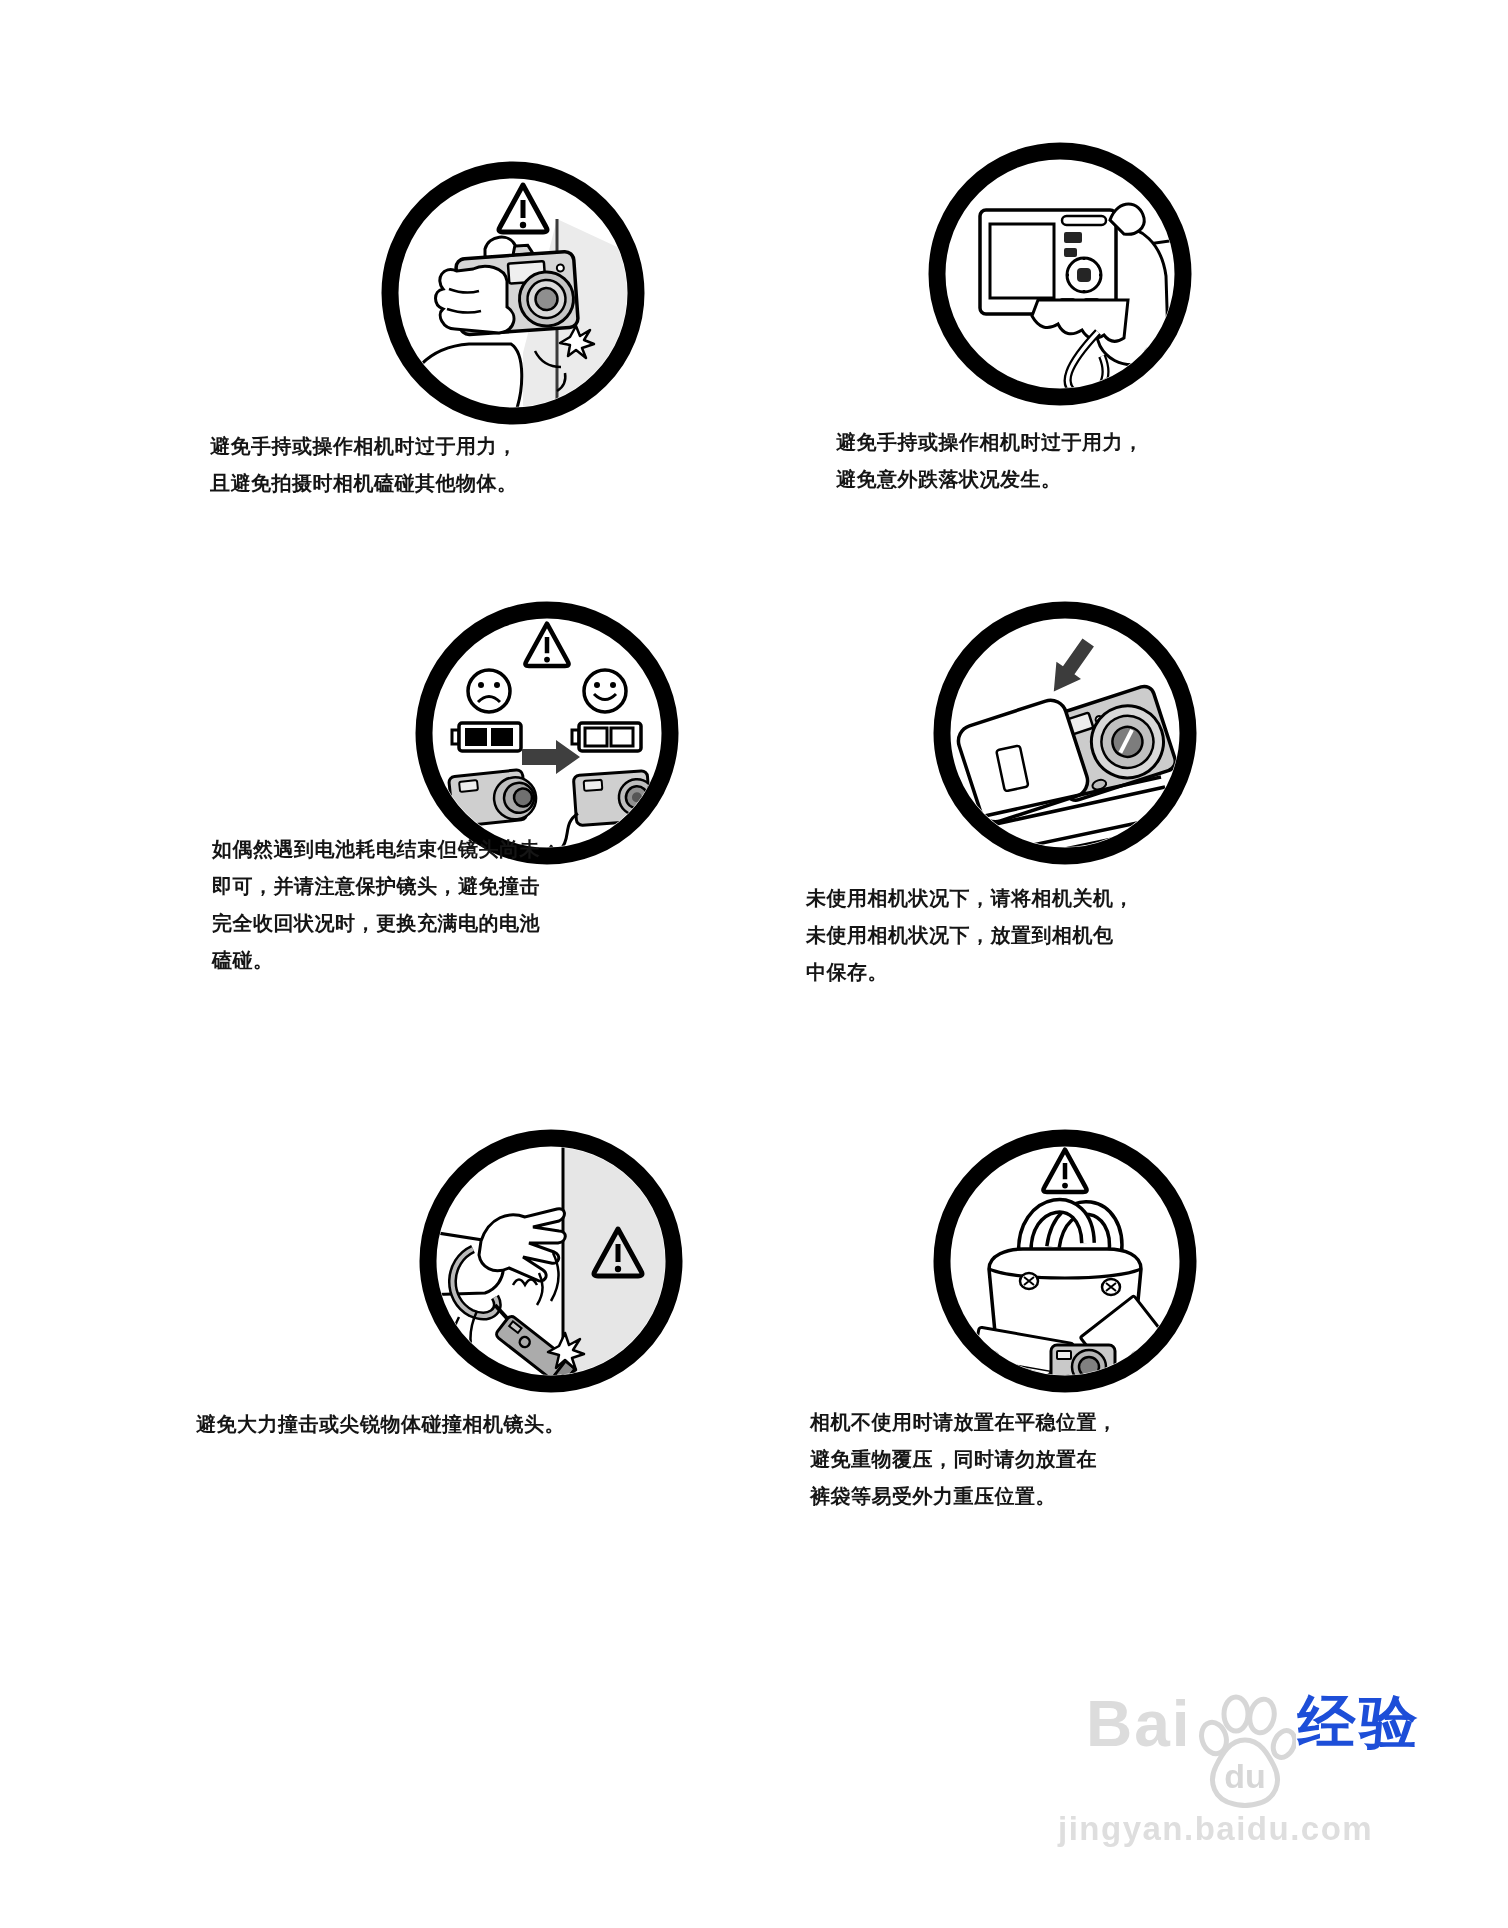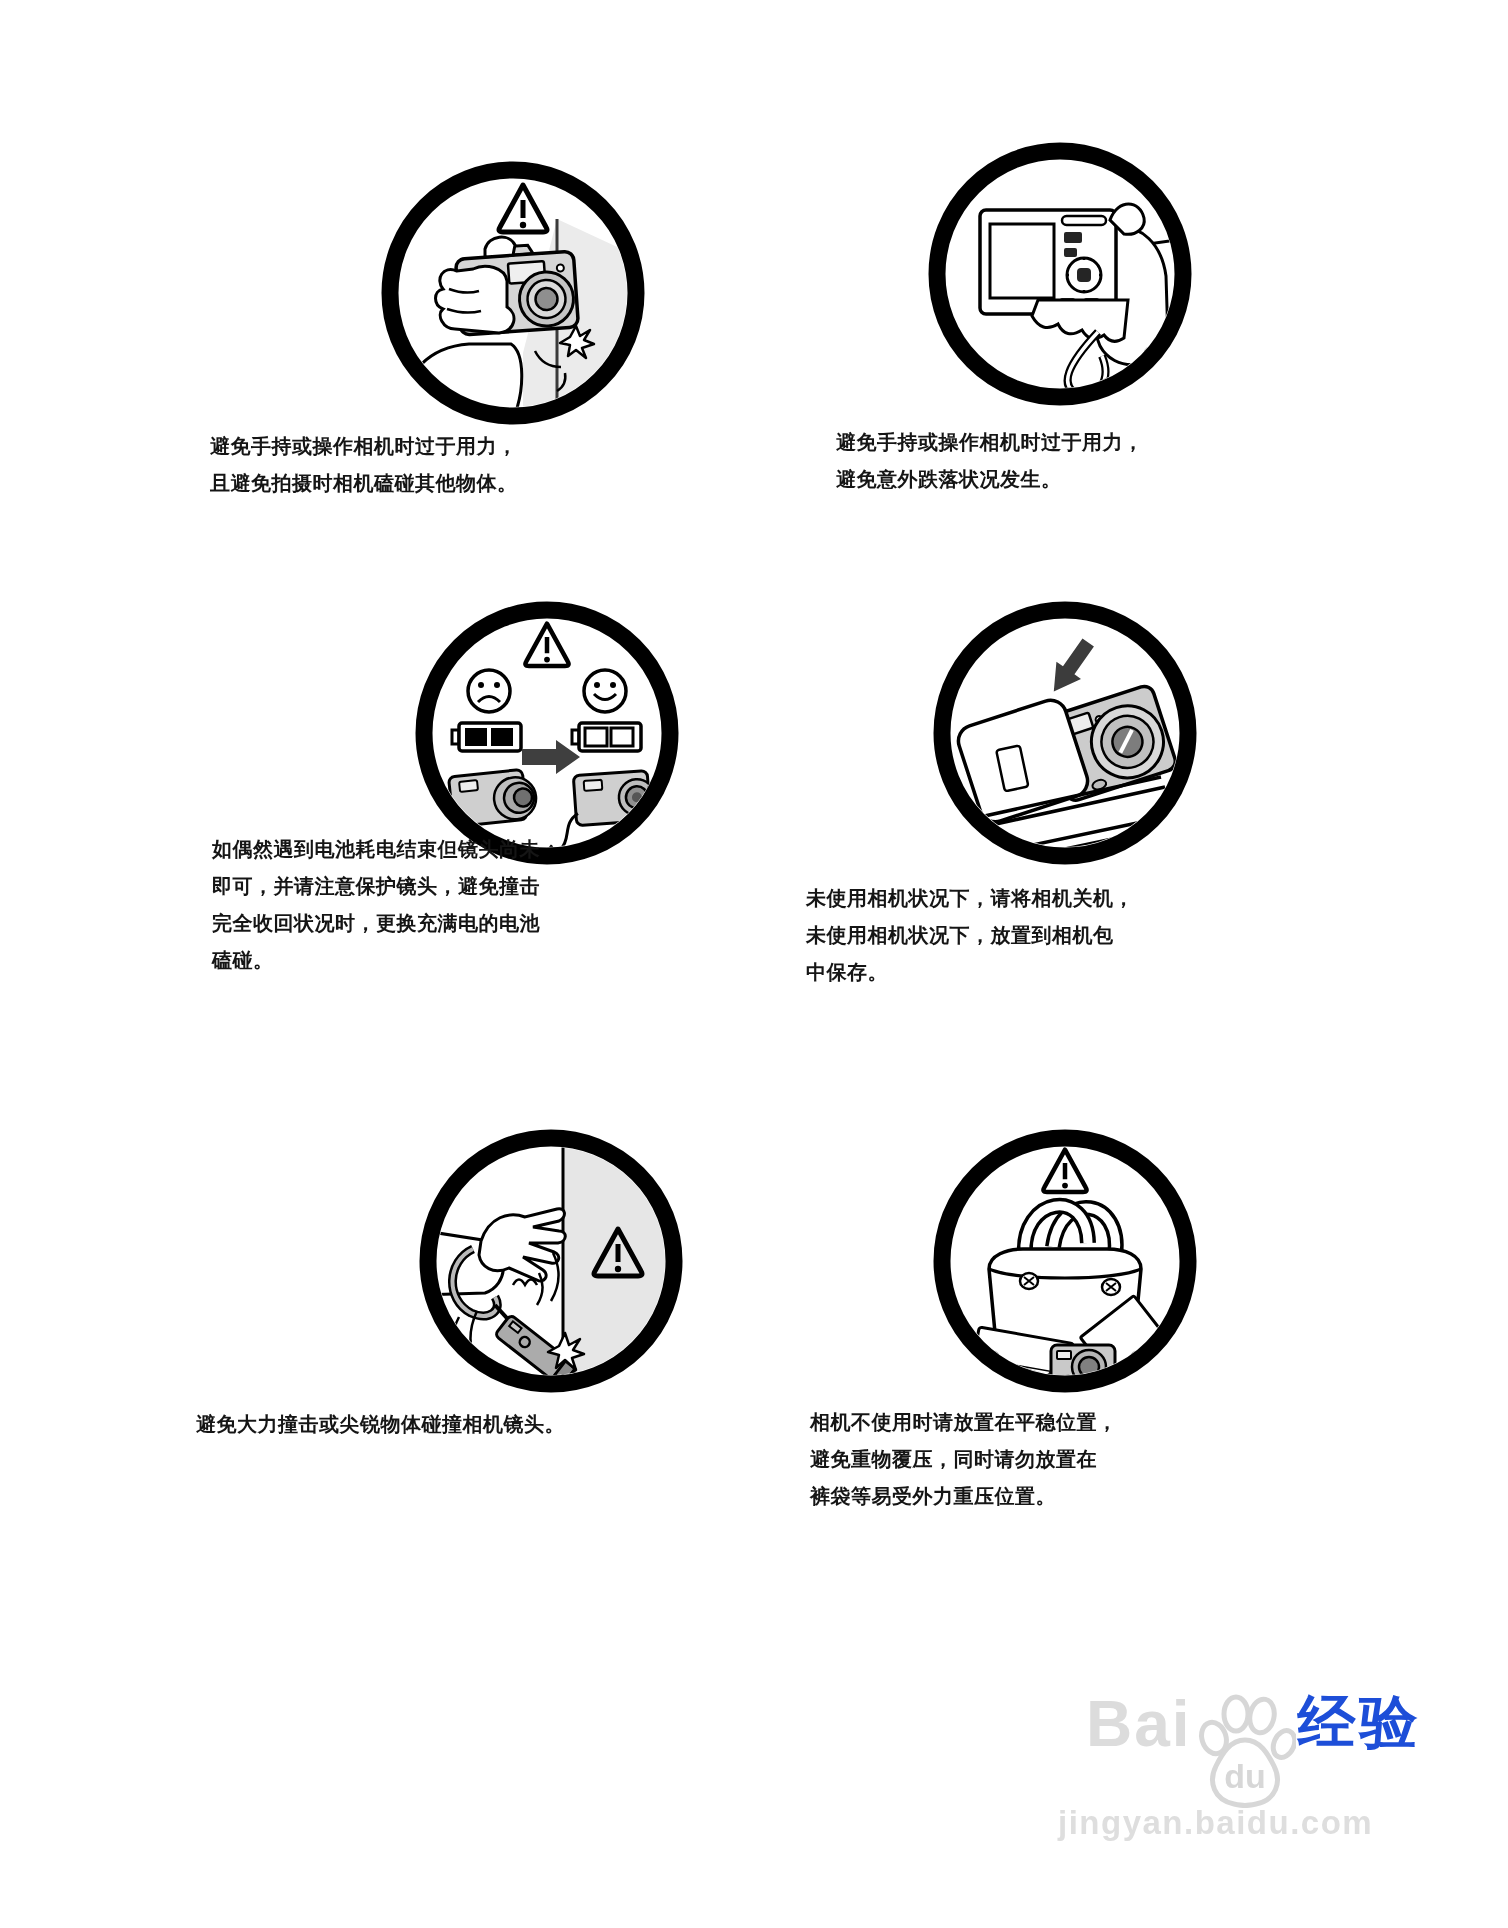--- a/index.html
+++ b/index.html
@@ -15,21 +15,21 @@
   }
   
   .watermark{position:absolute;left:1058px;top:1692px;width:380px;
     color:#dcdcdc;text-align:left;}
   .wm-logo{display:flex;margin-left:28px;}
   .wm-bai{font-size:64px;font-weight:bold;color:#dcdcdc;line-height:1;
     letter-spacing:2px;}
   .wm-paw{width:102px;height:118px;margin:0 2px -6px 2px;position:relative;}
   .wm-cn{font-size:58px;font-weight:bold;color:#1d4ed8;line-height:1.05;
     letter-spacing:4px;}
-  .wm-url{font-size:33px;color:#dedede;letter-spacing:1.5px;
+  .wm-url{font-size:33px;color:#dedede;margin-top:6px;letter-spacing:1.5px;
     font-weight:bold;}
 </style>
 </head>
 <body>
 
 <figure class="figure" style="left:333px;top:137px">
 <svg viewBox="0 0 280 280">
   <defs>
         <clipPath id="c1">
           <circle cx="140" cy="140" r="114"></circle>

